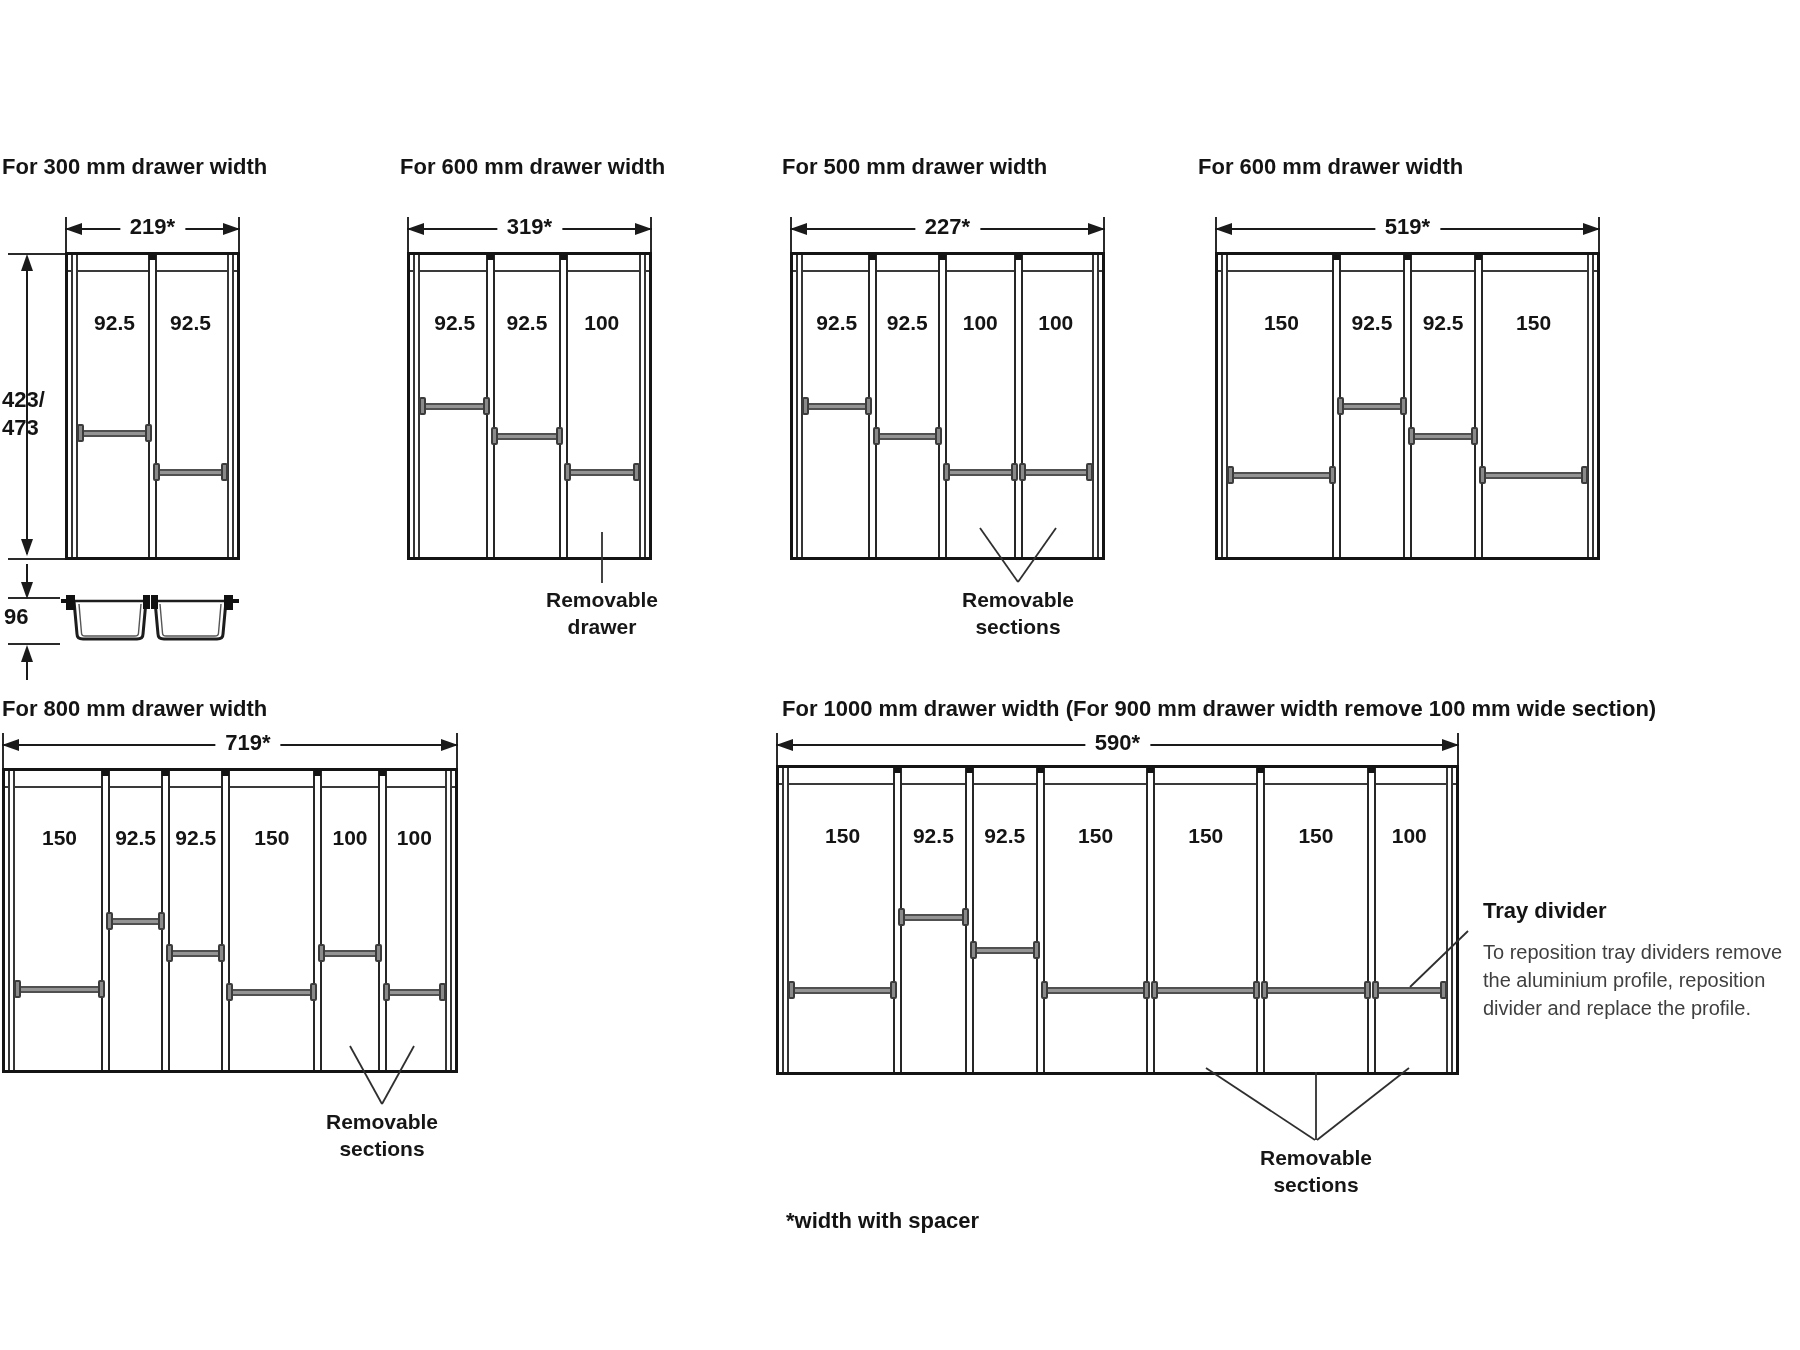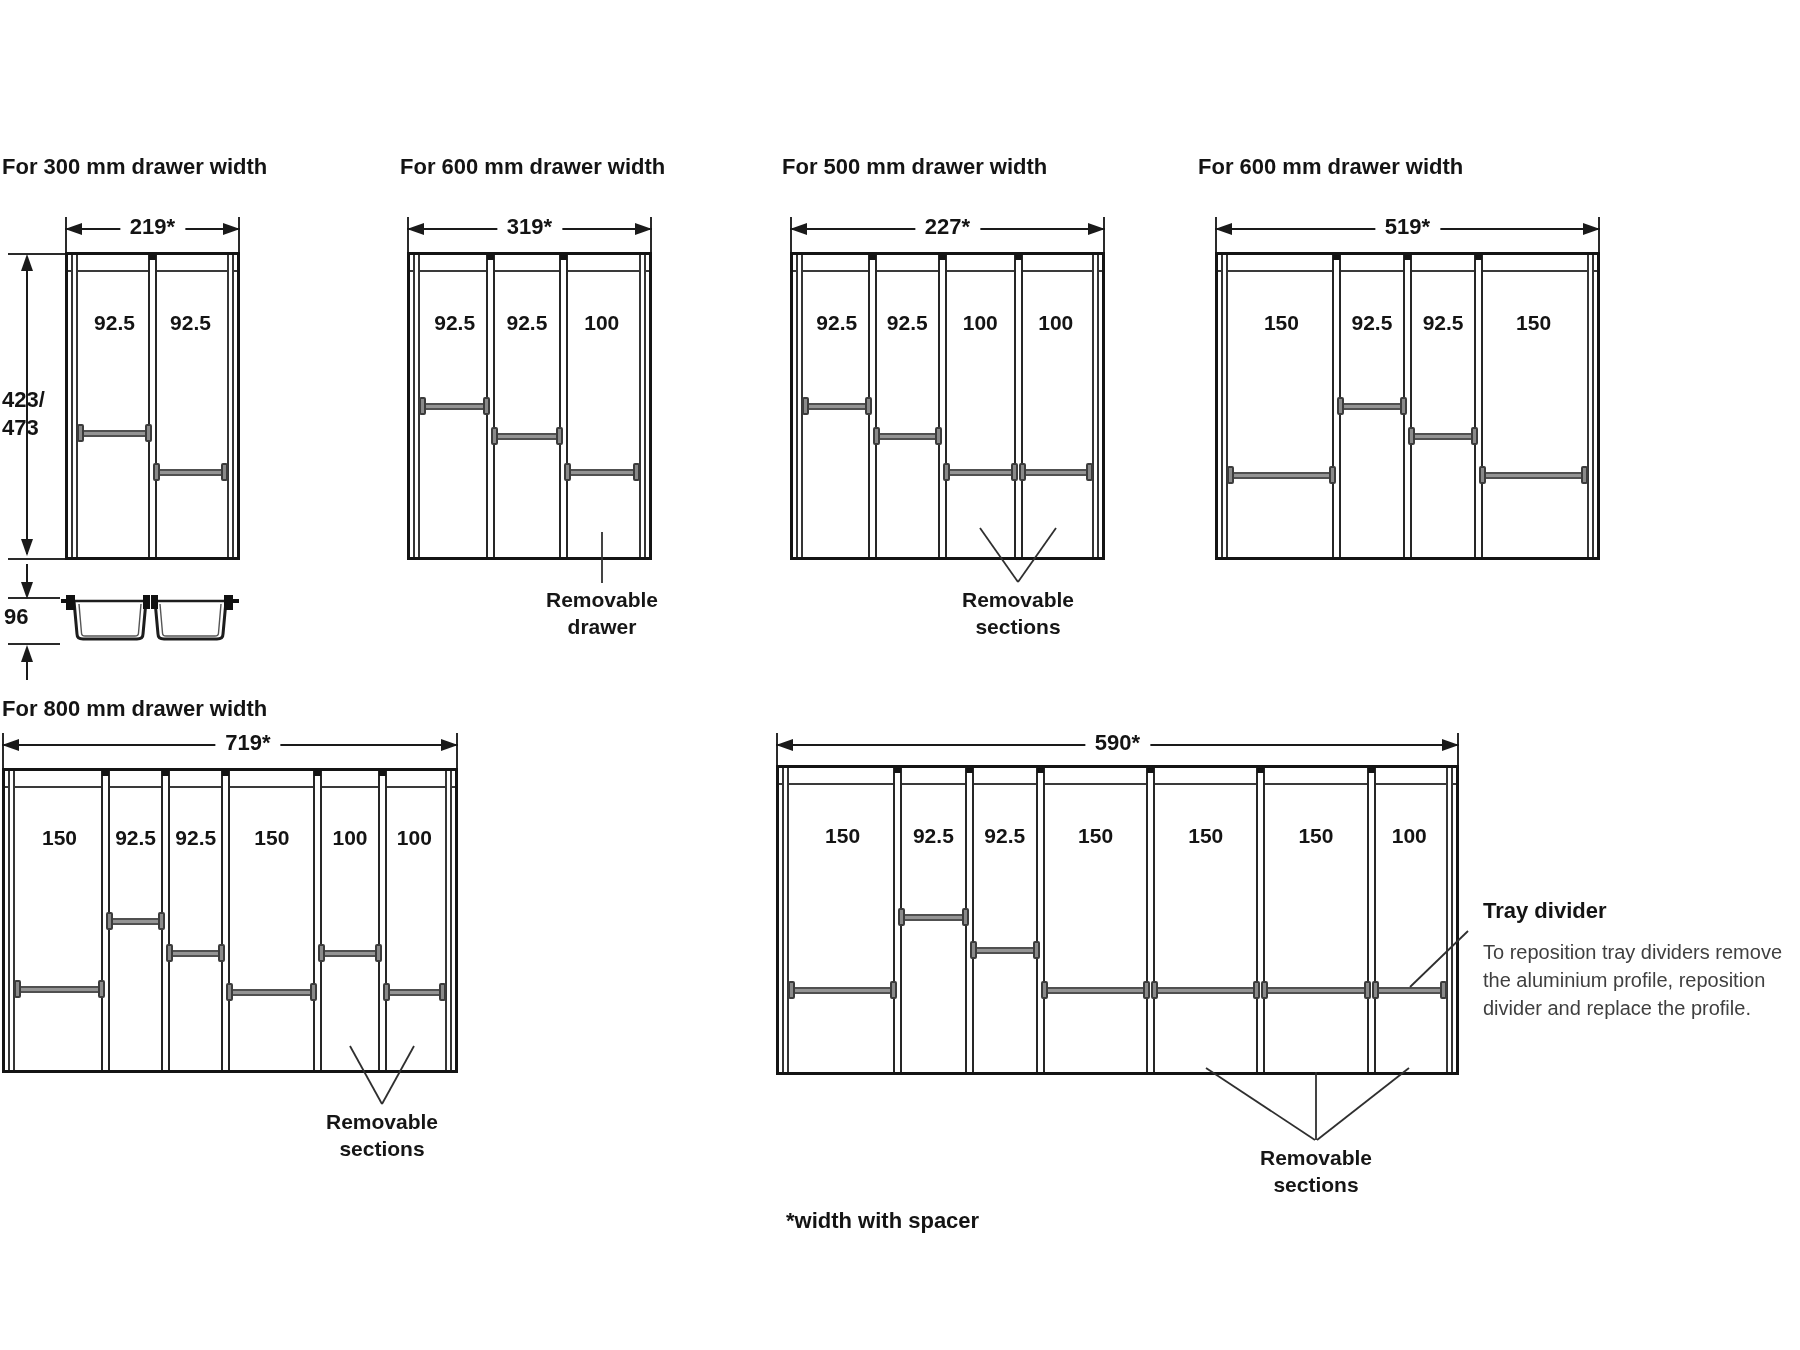--- a/index.html
+++ b/index.html
@@ -273,20 +273,21 @@
       <div class="div-cap" style="left: 313.343px; top: 173.39px;"></div>
       <div class="div-cap" style="left: 369.672px; top: 173.39px;"></div>
       <div class="wall" style="left: 372.672px;">
         <div class="wall-cap"></div>
       </div>
       <div class="section-label" style="left: 409.336px; top: 67.275px;">100</div>
       <div class="div-bar" style="left: 383.672px; top: 218.26px; width: 51.3285px;"></div>
       <div class="div-cap" style="left: 377.672px; top: 212.26px;"></div>
       <div class="div-cap" style="left: 434px; top: 212.26px;"></div>
     </div>
+    <div class="diagram-title" style="left: 782px; top: 696px;">For 1000 mm drawer width (For 900 mm drawer width remove 100 mm wide section)</div>
     <div class="dimline" style="left: 776px; top: 744px; width: 683px;"></div>
     <div class="arr arr-l" style="left: 776px; top: 739px;"></div>
     <div class="arr arr-r" style="left: 1442px; top: 739px;"></div>
     <div class="extline-v" style="left: 776px; top: 733px; height: 32px;"></div>
     <div class="extline-v" style="left: 1457px; top: 733px; height: 32px;"></div>
     <div class="dim-label" style="left: 1117.5px; top: 730px; transform: translateX(-50%);">590*</div>
     <div class="tray" style="left: 776px; top: 765px; width: 677px; height: 304px; position: absolute;">
       <div class="rail"></div>
       <div class="spacer-strip" style="left: 3px;"></div>
       <div class="spacer-strip" style="right: 3px;"></div>

